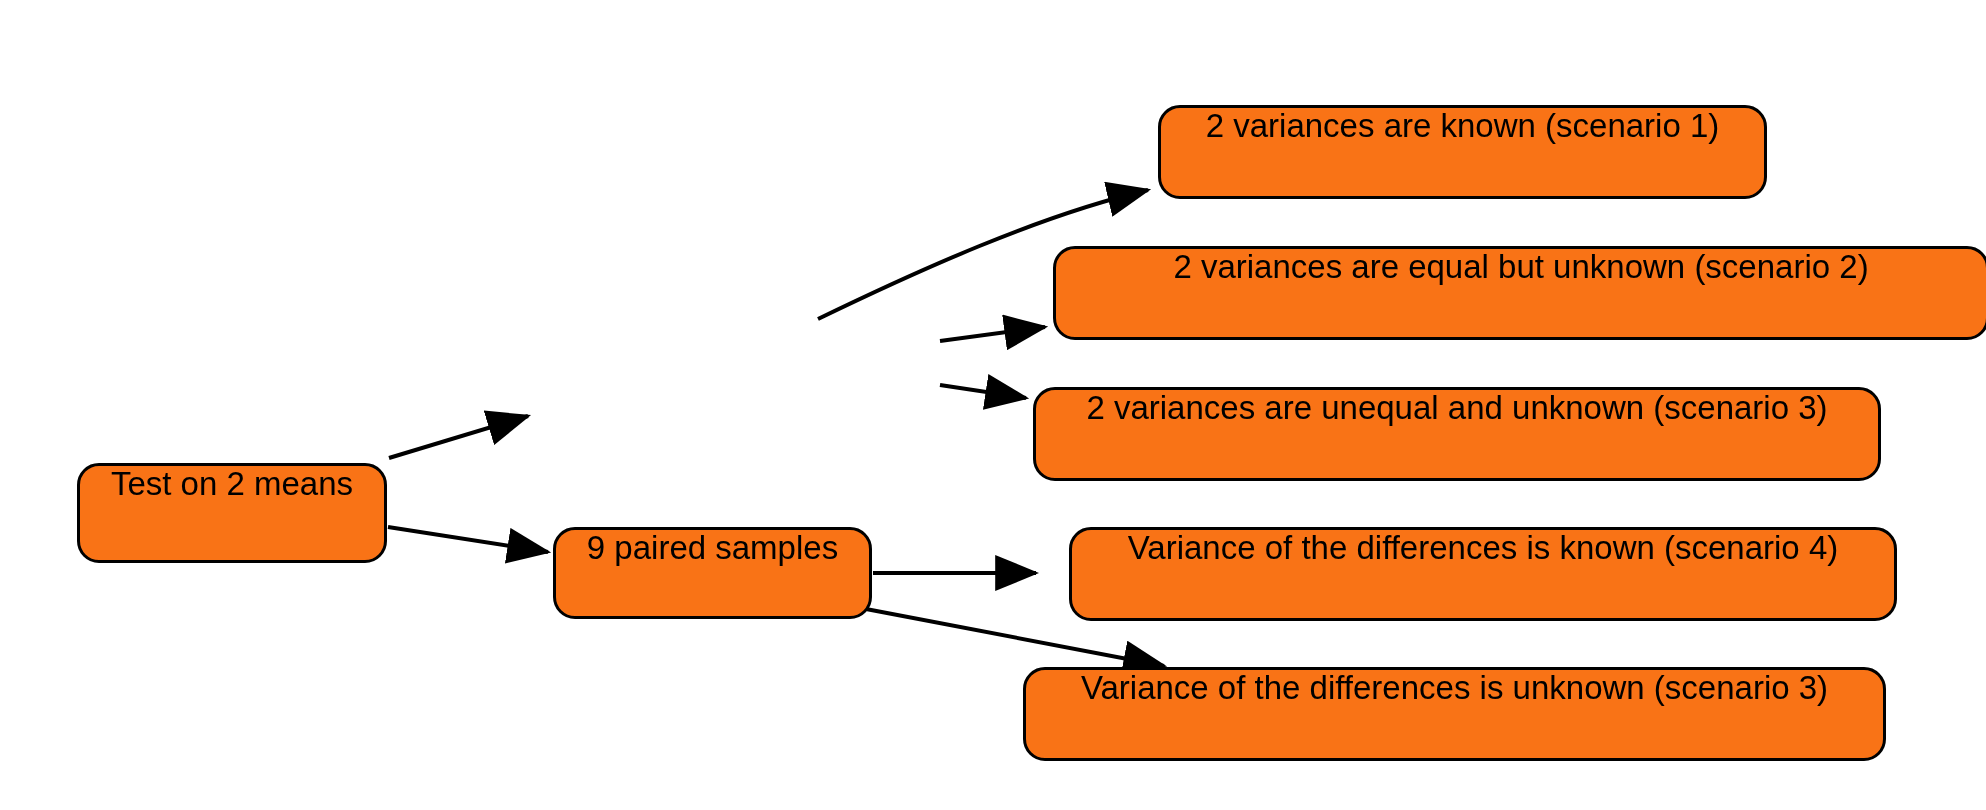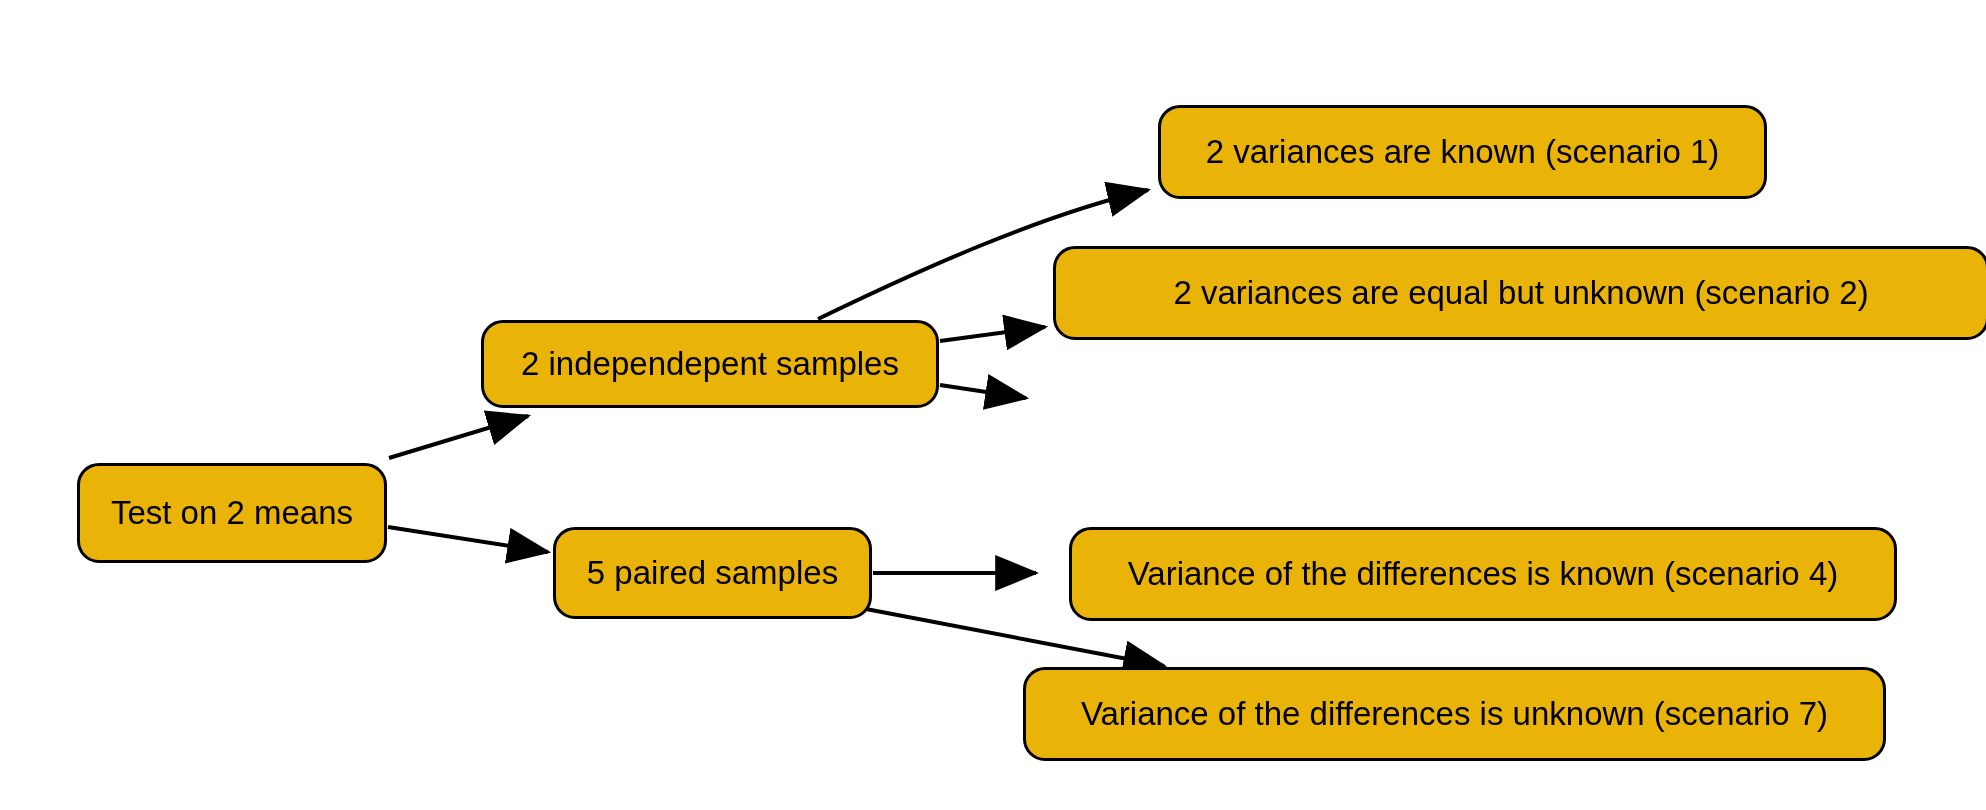--- a/index.html
+++ b/index.html
@@ -22,25 +22,25 @@
     position: absolute;
     left: 0;
     top: 0;
     width: 1986px;
     height: 810px;
     pointer-events: none;
   }
   .node {
     position: absolute;
     box-sizing: border-box;
-    background: #eab308;
+    background: #f97316;
     border: 3px solid #000000;
     border-radius: 22px;
     display: flex;
-    align-items: center;
+    align-items: flex-start;
     justify-content: center;
     color: #000000;
     font-size: 33px;
     line-height: 1.1;
     white-space: nowrap;
     font-family: "Liberation Sans", sans-serif;
   }
   .node-label {
     display: block;
     padding: 0 14px;
@@ -81,38 +81,38 @@
 
     <path d="M 873,573 L 1036,573" fill="none" stroke="#000000" stroke-width="4" marker-end="url(#arrowhead)"></path>
 
     <path d="M 866,609 L 1164,666" fill="none" stroke="#000000" stroke-width="4" marker-end="url(#arrowhead)"></path>
   </svg>
 
   <div class="node" id="node-root">
     <span class="node-label">Test on 2 means</span>
   </div>
 
-  <div class="node" id="node-independent">
-    <span class="node-label">2 independepent samples</span>
-  </div>
 
   <div class="node" id="node-paired">
-    <span class="node-label">5 paired samples</span>
+    <span class="node-label">9 paired samples</span>
   </div>
 
   <div class="node" id="node-scenario-1">
     <span class="node-label">2 variances are known (scenario 1)</span>
   </div>
 
   <div class="node" id="node-scenario-2">
     <span class="node-label">2 variances are equal but unknown (scenario 2)</span>
   </div>
 
+  <div class="node" id="node-scenario-3">
+    <span class="node-label">2 variances are unequal and unknown (scenario 3)</span>
+  </div>
 
   <div class="node" id="node-scenario-4">
     <span class="node-label">Variance of the differences is known (scenario 4)</span>
   </div>
 
   <div class="node" id="node-scenario-5">
-    <span class="node-label">Variance of the differences is unknown (scenario 7)</span>
+    <span class="node-label">Variance of the differences is unknown (scenario 3)</span>
   </div>
 
 </div>
 
 </body></html>

